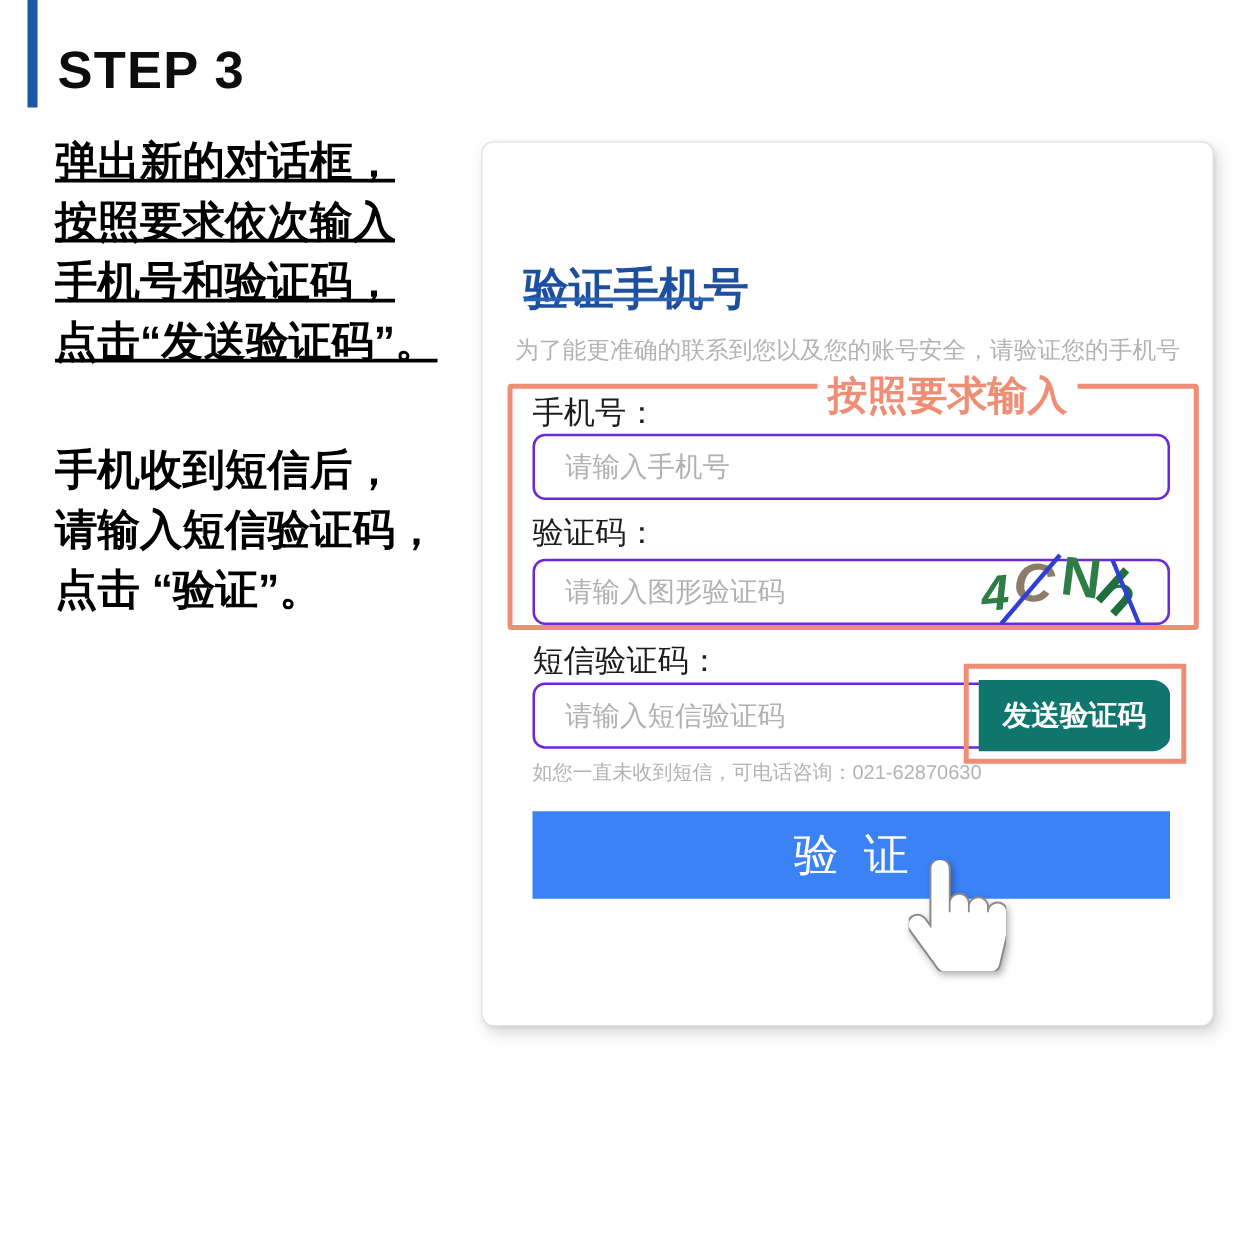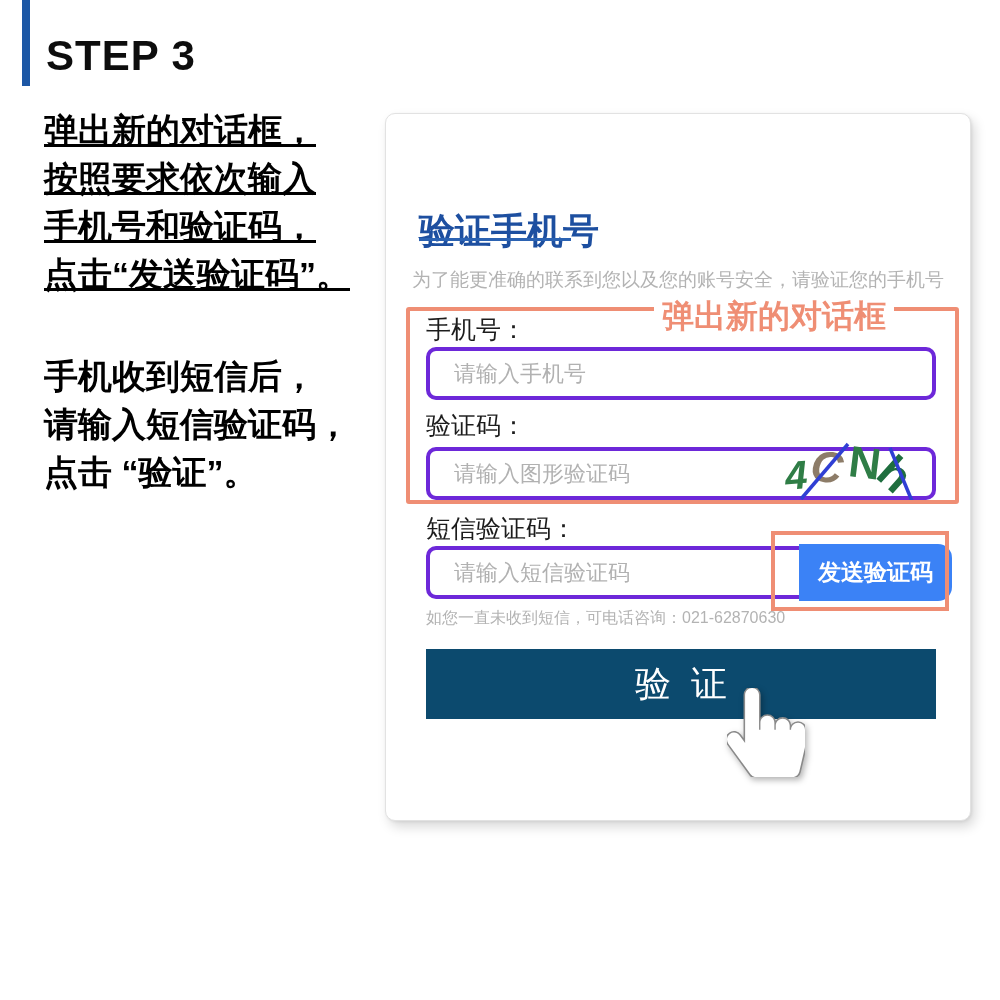--- a/index.html
+++ b/index.html
@@ -25,46 +25,46 @@
   .box-a { position:absolute; left:20px; top:193px; width:553px; height:197px;
            border:4px solid #ef8e74; border-radius:3px; z-index:3; pointer-events:none; }
   .annotation { position:absolute; left:268px; top:181px; font-size:32px; font-weight:700; color:#ef8e74;
                 background:#fff; padding:0 8px; z-index:4; white-space:nowrap; }
 
   .field-label { position:absolute; left:40px; font-size:25px; font-weight:400; color:#1c1c1c; }
   .lbl-phone { top:199px; }
   .lbl-captcha { top:295px; }
   .lbl-sms { top:398px; }
 
-  .text-input { position:absolute; left:40px; width:510px; height:53px; border:4px solid #6d28d9;
+  .text-input { position:absolute; left:40px; width:510px; height:53px; border:2px solid #6d28d9;
                 border-radius:10px; padding:0 24px; font-size:22px; color:#333; background:#fff; outline:none;
                 font-family:"Liberation Sans", sans-serif; }
   .text-input::placeholder { color:#b1b1b1; opacity:1; }
   .in-phone { top:233px; }
   .in-captcha { top:333px; }
   .in-sms { top:432px; }
 
   
   .captcha-wrap { position:absolute; left:385px; top:325px; width:165px; height:70px; z-index:2; cursor:pointer; }
   .captcha-wrap span { position:absolute; font-weight:700; line-height:1; }
   .cp1 { left:14px; top:16px; font-size:40px; font-style:italic; color:#2f7d46; transform:rotate(-5deg); }
   .cp2 { left:40px; top:6px;  font-size:44px; font-style:italic; color:#8d7c68; transform:rotate(8deg); }
   .cp3 { left:78px; top:2px;  font-size:44px; color:#2f7d46; transform:rotate(7deg); }
   .cp4 { left:110px; top:12px; font-size:46px; color:#1f6e3f; transform:rotate(42deg); }
   .captcha-lines { position:absolute; left:0; top:0; }
 
   .box-b { position:absolute; left:385px; top:417px; width:178px; height:80px;
            border:4px solid #ef8e74; z-index:5; pointer-events:none; }
-  .send-btn { position:absolute; left:397px; top:430px; width:153px; height:57px; background:#3b82f6;
+  .send-btn { position:absolute; left:397px; top:430px; width:153px; height:57px; background:#0f766e;
               color:#fff; font-size:23px; font-weight:700; border:none; border-radius:0 14px 14px 0;
               display:flex; align-items:center; justify-content:center; cursor:pointer; z-index:4;
-              font-family:"Liberation Sans", sans-serif;margin-left:16px; }
+              font-family:"Liberation Sans", sans-serif; }
   .note { position:absolute; left:40px; top:494px; font-size:16px; color:#b3b3b3; z-index:1; }
 
-  .verify-btn { position:absolute; left:40px; top:535px; width:510px; height:70px; background:#0c4a6e;
+  .verify-btn { position:absolute; left:40px; top:535px; width:510px; height:70px; background:#3b82f6;
                 color:#fff; font-size:36px; font-weight:500; border:none; display:flex; align-items:center;
                 justify-content:center; white-space:pre; cursor:pointer; z-index:2;
                 font-family:"Liberation Sans", sans-serif; }
 
   .hand { position:absolute; left:341px; top:574px; width:78px; z-index:10;
           filter: drop-shadow(2px 3px 3px rgba(0,0,0,.3)); pointer-events:none; }
 </style>
 </head>
 <body>
 
@@ -102,21 +102,21 @@
       <span class="cp2">C</span>
       <span class="cp3">N</span>
       <span class="cp4">h</span>
       <svg class="captcha-lines" width="165" height="70" viewBox="0 0 165 70">
         <line x1="77" y1="5" x2="30" y2="60" stroke="#2f3fd4" stroke-width="3.5"></line>
         <line x1="119" y1="9" x2="141" y2="62" stroke="#2f3fd4" stroke-width="3.5"></line>
       </svg>
     </div>
 
     <div class="box-a"></div>
-    <div class="annotation">弹出新的对话框</div>
+    <div class="annotation">按照要求输入</div>
 
     <div class="field-label lbl-sms">短信验证码：</div>
     <input class="text-input in-sms" type="text" placeholder="请输入短信验证码" style="">
 
     <button class="send-btn">发送验证码</button>
     <div class="box-b"></div>
 
     <div class="note">如您一直未收到短信，可电话咨询：021-62870630</div>
 
     <button class="verify-btn">验  证</button>

